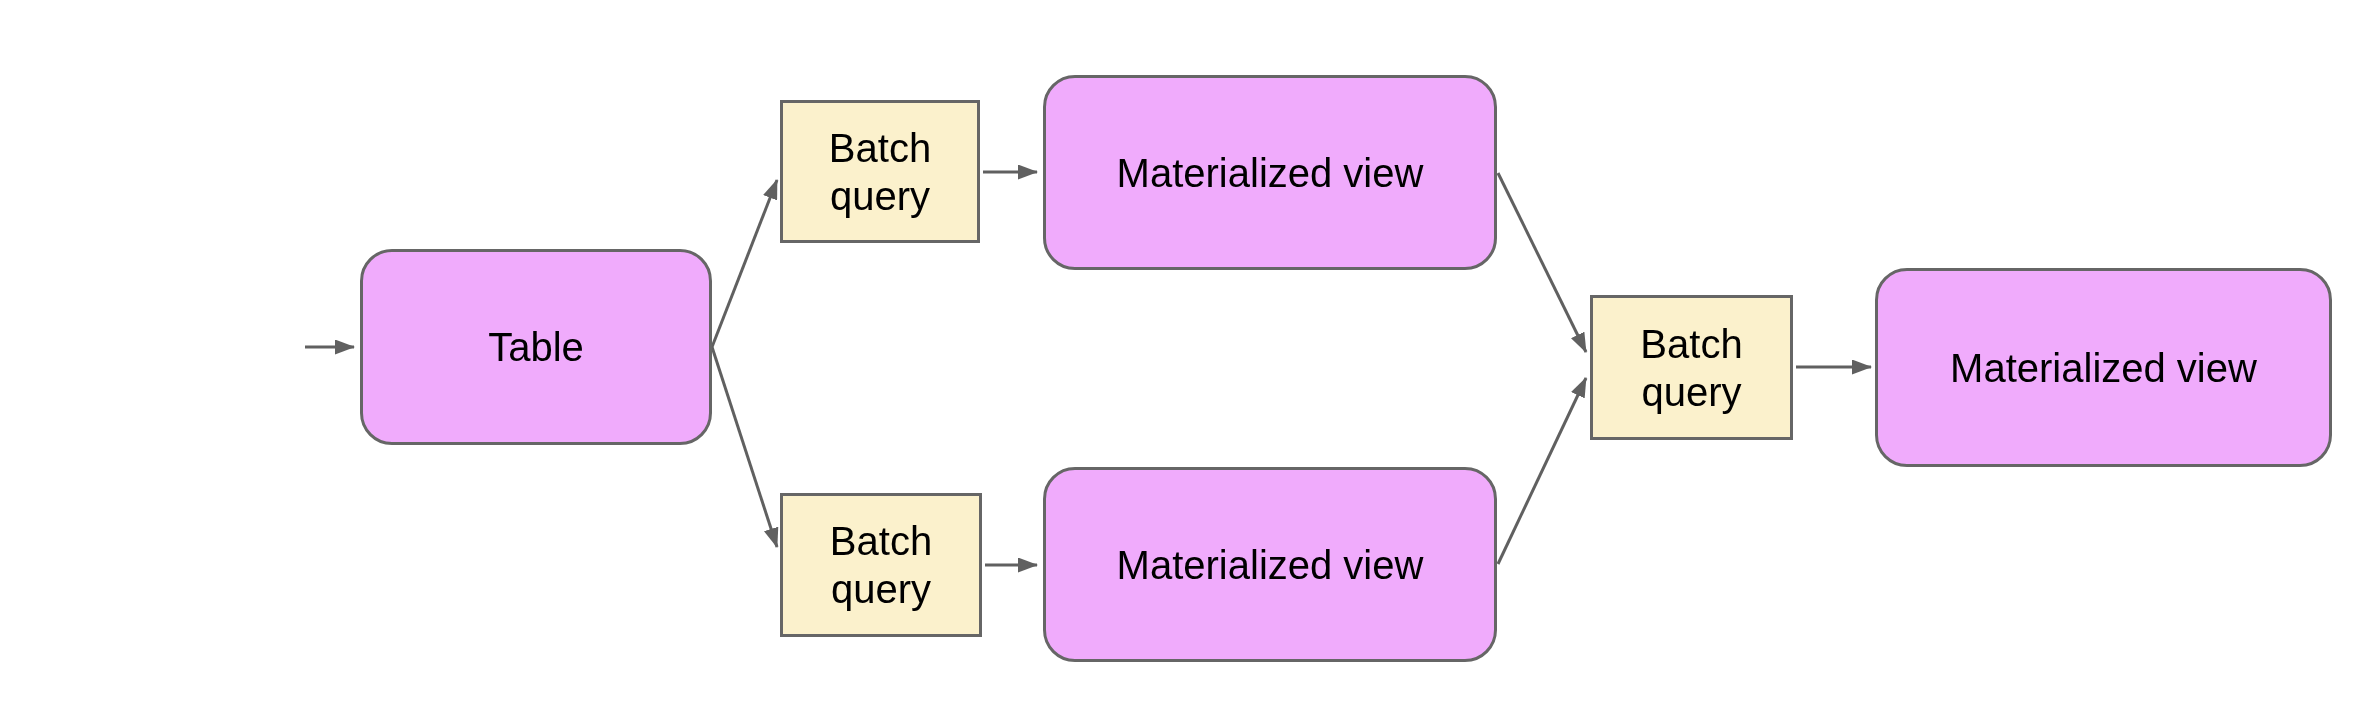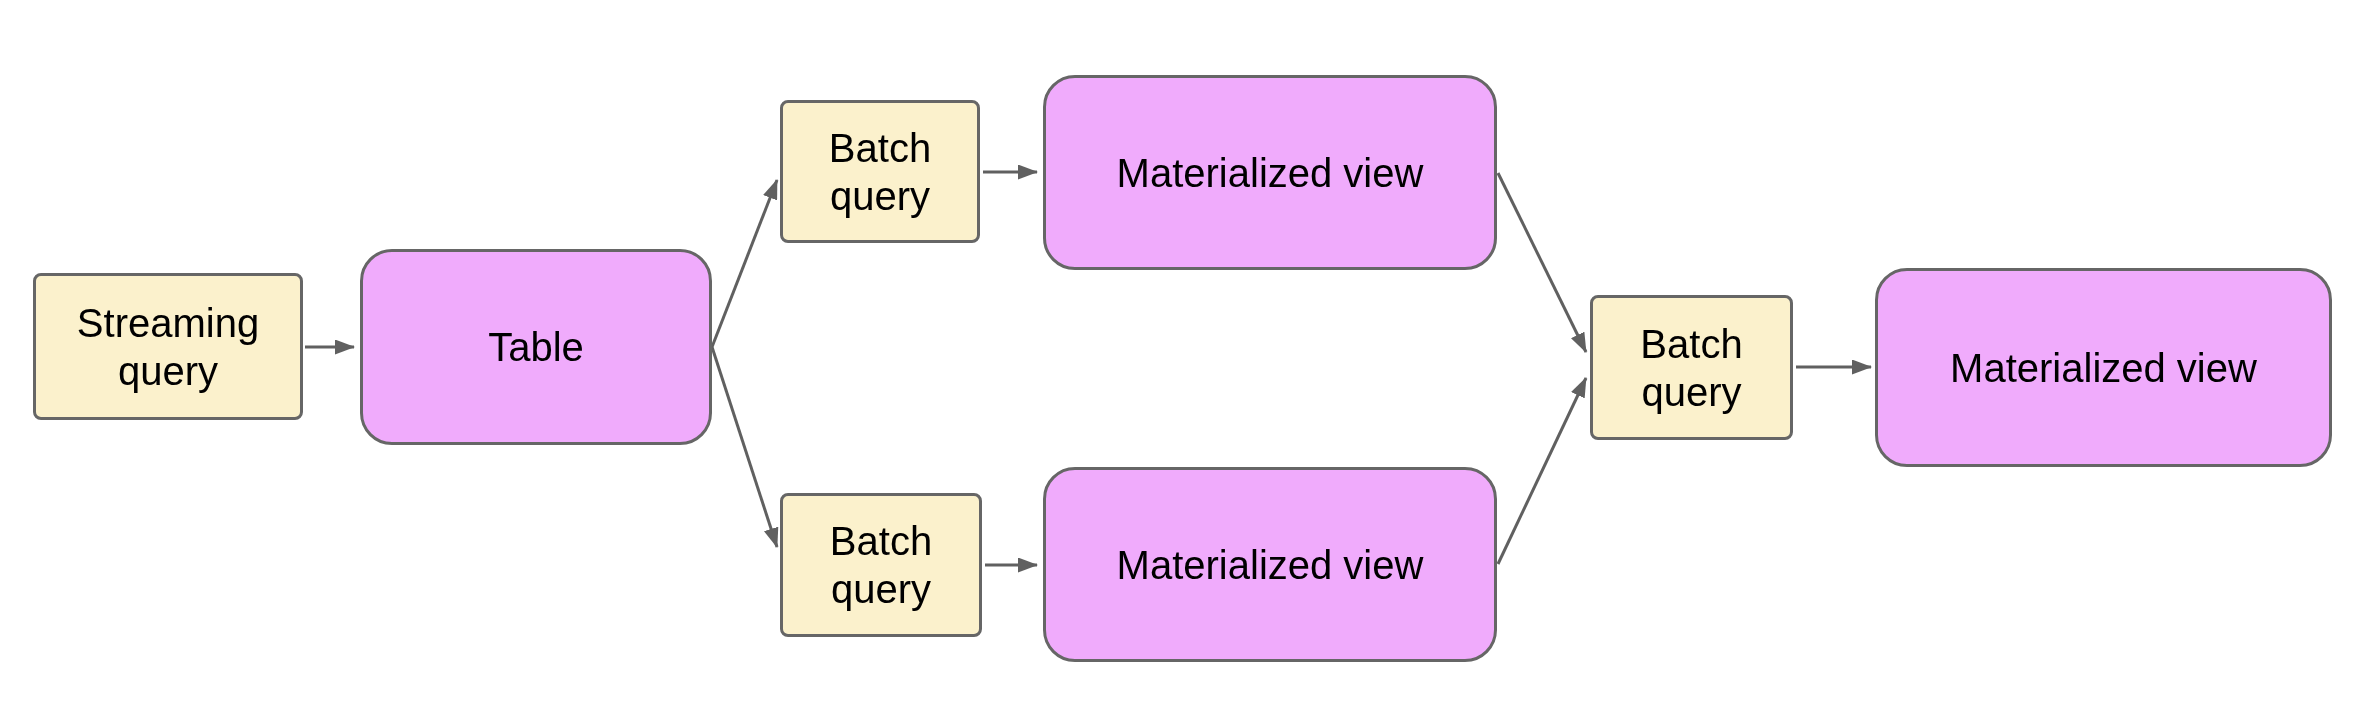--- a/index.html
+++ b/index.html
@@ -22,21 +22,21 @@
     align-items: center;
     justify-content: center;
     text-align: center;
     color: #000000;
     font-size: 40px;
     line-height: 1.2;
     border: 3px solid #666666;
   }
   .node.query {
     background: #fbf1cc;
-    border-radius: 8px;
+    border-radius: 0;
   }
   .node.view {
     background: #f0abfc;
     border-radius: 32px;
   }
   .node .lbl {
     display: block;
     padding: 0 14px;
   }
   
@@ -76,23 +76,20 @@
     <line x1="305" y1="347" x2="354" y2="347" marker-end="url(#ah)"></line>
     <line x1="712" y1="347" x2="777" y2="180" marker-end="url(#ah)"></line>
     <line x1="712" y1="347" x2="777" y2="547" marker-end="url(#ah)"></line>
     <line x1="983" y1="172" x2="1037" y2="172" marker-end="url(#ah)"></line>
     <line x1="985" y1="565" x2="1037" y2="565" marker-end="url(#ah)"></line>
     <line x1="1498" y1="173" x2="1586" y2="352" marker-end="url(#ah)"></line>
     <line x1="1498" y1="564" x2="1586" y2="378" marker-end="url(#ah)"></line>
     <line x1="1796" y1="367" x2="1871" y2="367" marker-end="url(#ah)"></line>
   </svg>
 
-  <div class="node query" id="n-streaming-query">
-    <span class="lbl">Streaming query</span>
-  </div>
 
   <div class="node view" id="n-table">
     <span class="lbl">Table</span>
   </div>
 
   <div class="node query" id="n-batch-query-top">
     <span class="lbl">Batch query</span>
   </div>
 
   <div class="node view" id="n-mv-top">

